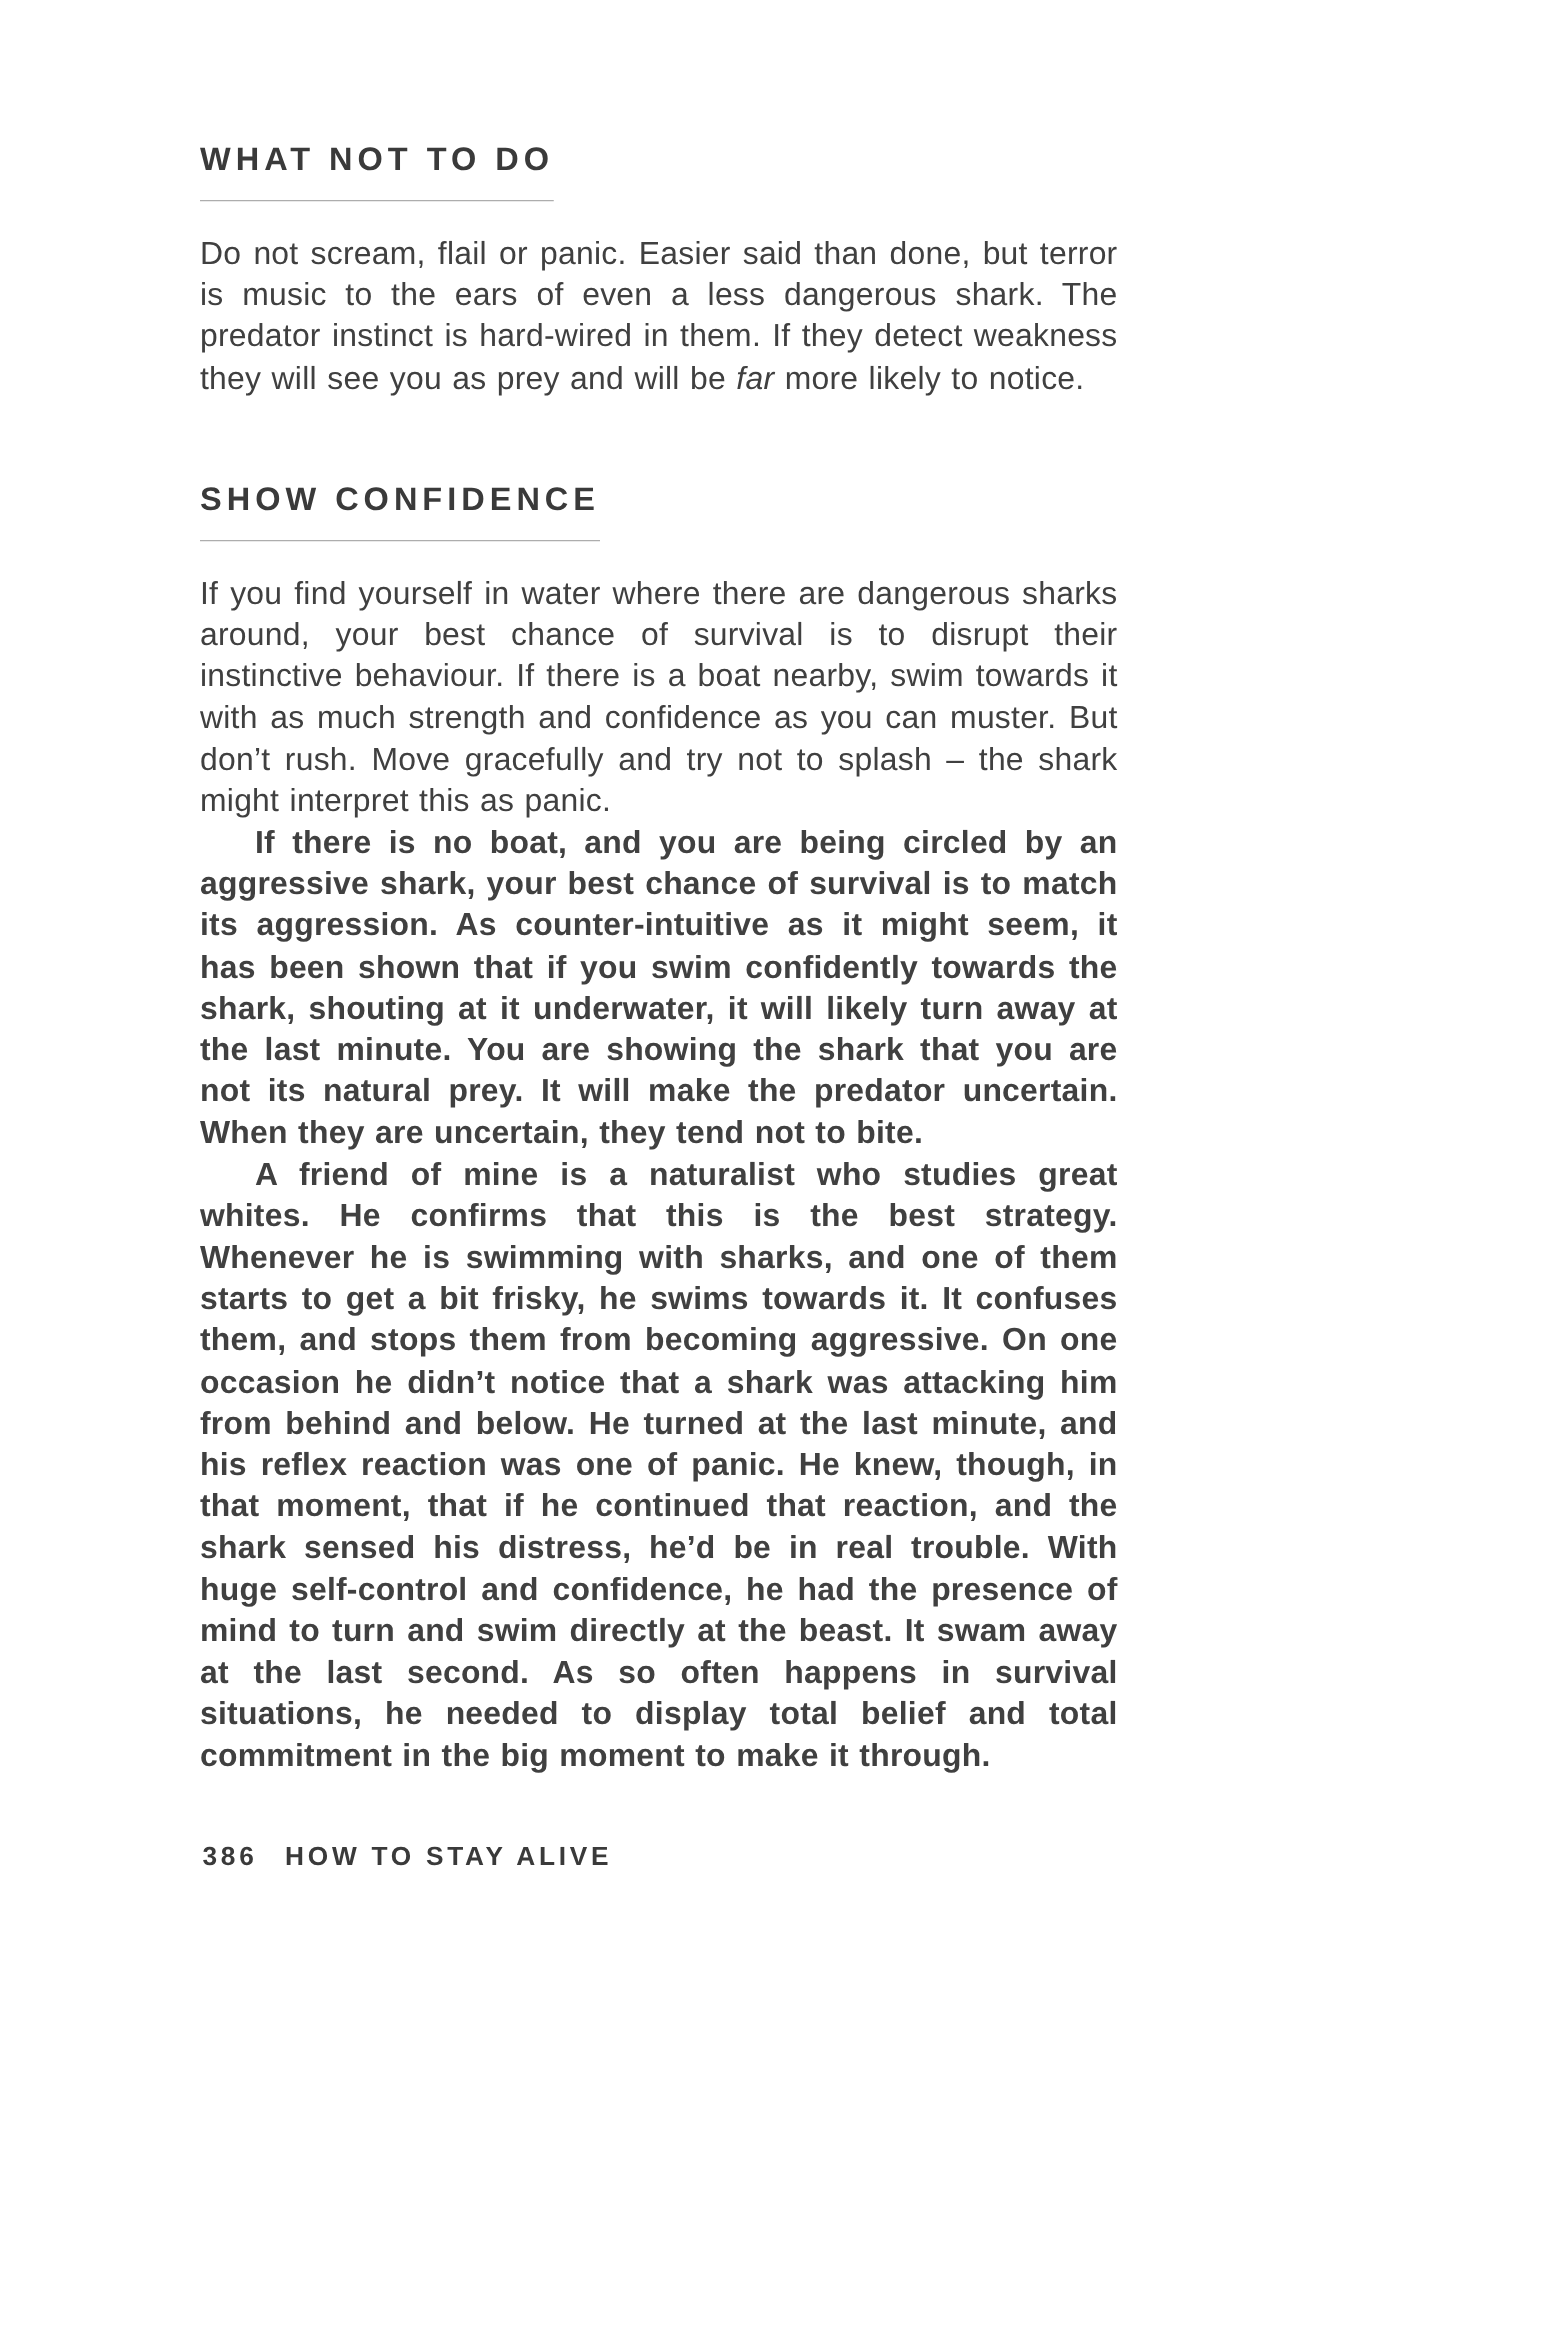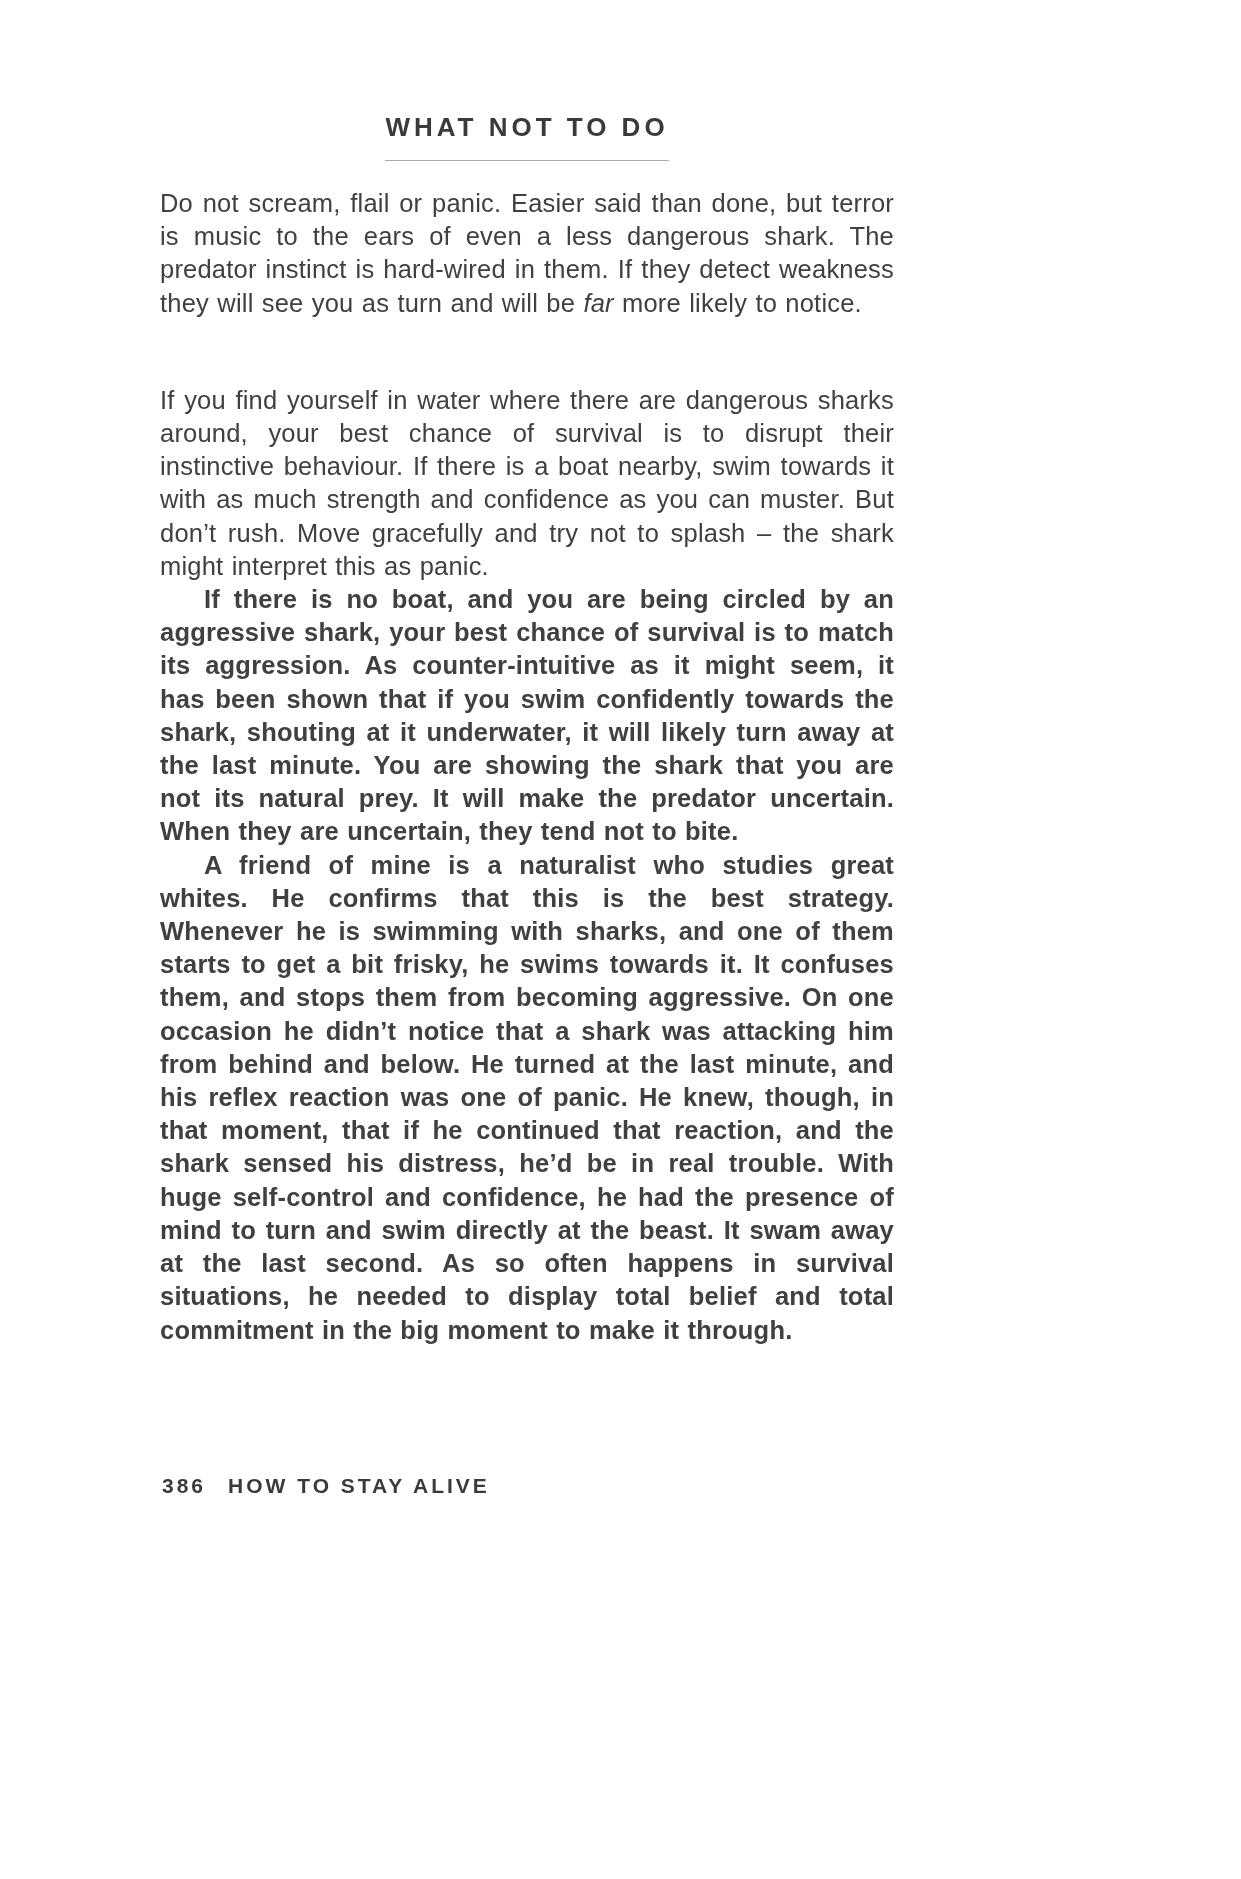--- a/index.html
+++ b/index.html
@@ -19,21 +19,20 @@
   }
 
   .content {
     position: absolute;
     left: 160px;
     top: 112px;
     width: 734px;
   }
 
   .section-heading-wrap {
-    text-align: center;
   }
 
   .section-heading {
     display: inline-block;
     font-size: 26px;
     font-weight: 700;
     letter-spacing: 4px;
     color: #3a3a3a;
     padding-bottom: 17px;
     border-bottom: 1px solid #adadad;
@@ -83,25 +82,28 @@
 <body>
 
 <div class="page">
   <div class="content">
 
     <div class="section">
       <div class="section-heading-wrap">
         <h2 class="section-heading">WHAT NOT TO DO</h2>
       </div>
       <div class="section-body">
-        <p class="para"><span>Do not scream, flail or panic. Easier said than done, but terror is music to the ears of even a less dangerous shark. The predator instinct is hard-wired in them. If they detect weakness they will see you as turn and will be </span><span class="italic">far</span><span> more likely to notice.</span></p>
+        <p class="para"><span>Do not scream, flail or panic. Easier said than done, but terror is music to the ears of even a less dangerous shark. The predator instinct is hard-wired in them. If they detect weakness they will see you as prey and will be </span><span class="italic">far</span><span> more likely to notice.</span></p>
       </div>
     </div>
 
     <div class="section">
+      <div class="section-heading-wrap">
+        <h2 class="section-heading">SHOW CONFIDENCE</h2>
+      </div>
       <div class="section-body">
         <p class="para">If you find yourself in water where there are dangerous sharks around, your best chance of survival is to disrupt their instinctive behaviour. If there is a boat nearby, swim towards it with as much strength and confidence as you can muster. But don’t rush. Move gracefully and try not to splash – the shark might interpret this as panic.</p>
         <p class="para indent">If there is no boat, and you are being circled by an aggressive shark, your best chance of survival is to match its aggression. As counter-intuitive as it might seem, it has been shown that if you swim confidently towards the shark, shouting at it underwater, it will likely turn away at the last minute. You are showing the shark that you are not its natural prey. It will make the predator uncertain. When they are uncertain, they tend not to bite.</p>
         <p class="para indent">A friend of mine is a naturalist who studies great whites. He confirms that this is the best strategy. Whenever he is swimming with sharks, and one of them starts to get a bit frisky, he swims towards it. It confuses them, and stops them from becoming aggressive. On one occasion he didn’t notice that a shark was attacking him from behind and below. He turned at the last minute, and his reflex reaction was one of panic. He knew, though, in that moment, that if he continued that reaction, and the shark sensed his distress, he’d be in real trouble. With huge self-control and confidence, he had the presence of mind to turn and swim directly at the beast. It swam away at the last second. As so often happens in survival situations, he needed to display total belief and total commitment in the big moment to make it through.</p>
       </div>
     </div>
 
   </div>
 
   <div class="footer">

